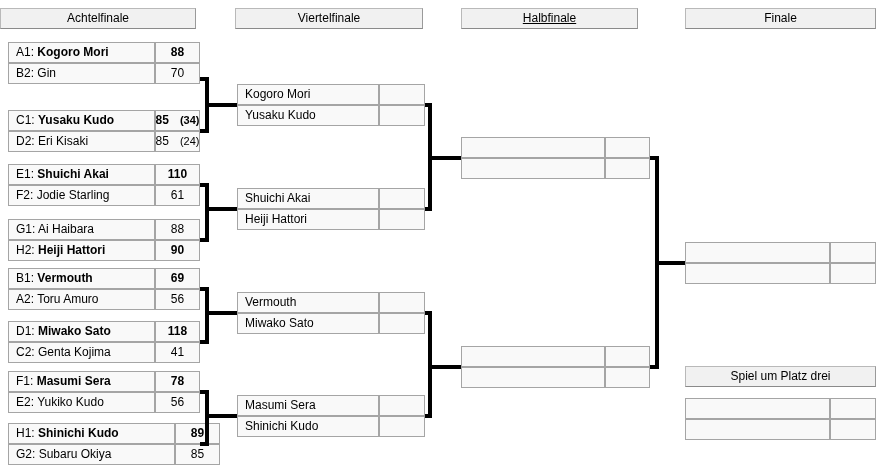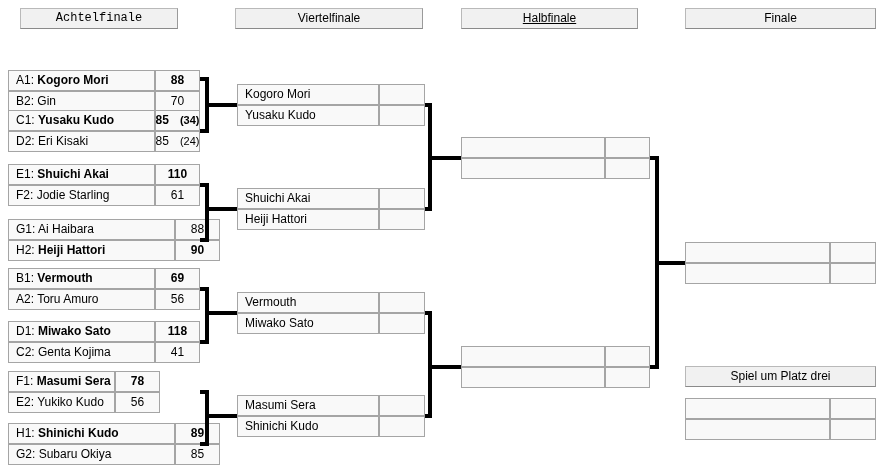--- a/index.html
+++ b/index.html
@@ -31,27 +31,27 @@
   .snote{font-size:11px;margin-left:11px;}
   .snote:empty{margin-left:0;}
   .win .pname,.win .smain,.win .snote{font-weight:bold;}
   .ln{position:absolute;background:#000;}
 </style>
 </head>
 <body>
 
 <div id="bracket">
 
-  <div class="round-header" style="left:20px;top:8px;width:158px;font-family:Liberation Mono, monospace;">Achtelfinale</div>
+  <div class="round-header" style="left:0;top:8px;width:196px;">Achtelfinale</div>
   <div class="round-header" style="left:235px;top:8px;width:188px;">Viertelfinale</div>
   <div class="round-header" style="left:461px;top:8px;width:177px;text-decoration:underline;">Halbfinale</div>
   <div class="round-header" style="left:685px;top:8px;width:191px;">Finale</div>
   <div class="round-header" style="left:685px;top:366px;width:191px;">Spiel um Platz drei</div>
 
-  <div class="match c1" style="left:8px;top:70px;width:192px;">
+  <div class="match c1" style="left:8px;top:42px;width:192px;">
     <div class="mrow win">
       <div class="cell name"><span class="seed">A1:</span> <span class="pname">Kogoro Mori</span></div>
       <div class="cell score">
           <span class="smain">88</span>
           <span class="snote"></span>
         </div>
     </div>
     <div class="mrow">
       <div class="cell name"><span class="seed">B2:</span> <span class="pname">Gin</span></div>
       <div class="cell score">
@@ -88,21 +88,21 @@
     </div>
     <div class="mrow">
       <div class="cell name"><span class="seed">F2:</span> <span class="pname">Jodie Starling</span></div>
       <div class="cell score">
           <span class="smain">61</span>
           <span class="snote"></span>
         </div>
     </div>
   </div>
 
-  <div class="match c1" style="left:8px;top:219px;width:212px;">
+  <div class="match c1" style="left:8px;top:219px;width:192px;">
     <div class="mrow">
       <div class="cell name"><span class="seed">G1:</span> <span class="pname">Ai Haibara</span></div>
       <div class="cell score">
           <span class="smain">88</span>
           <span class="snote"></span>
         </div>
     </div>
     <div class="mrow win">
       <div class="cell name"><span class="seed">H2:</span> <span class="pname">Heiji Hattori</span></div>
       <div class="cell score">
@@ -139,21 +139,21 @@
     </div>
     <div class="mrow">
       <div class="cell name"><span class="seed">C2:</span> <span class="pname">Genta Kojima</span></div>
       <div class="cell score">
           <span class="smain">41</span>
           <span class="snote"></span>
         </div>
     </div>
   </div>
 
-  <div class="match c1" style="left:8px;top:371px;width:152px;">
+  <div class="match c1" style="left:8px;top:371px;width:192px;">
     <div class="mrow win">
       <div class="cell name"><span class="seed">F1:</span> <span class="pname">Masumi Sera</span></div>
       <div class="cell score">
           <span class="smain">78</span>
           <span class="snote"></span>
         </div>
     </div>
     <div class="mrow">
       <div class="cell name"><span class="seed">E2:</span> <span class="pname">Yukiko Kudo</span></div>
       <div class="cell score">

